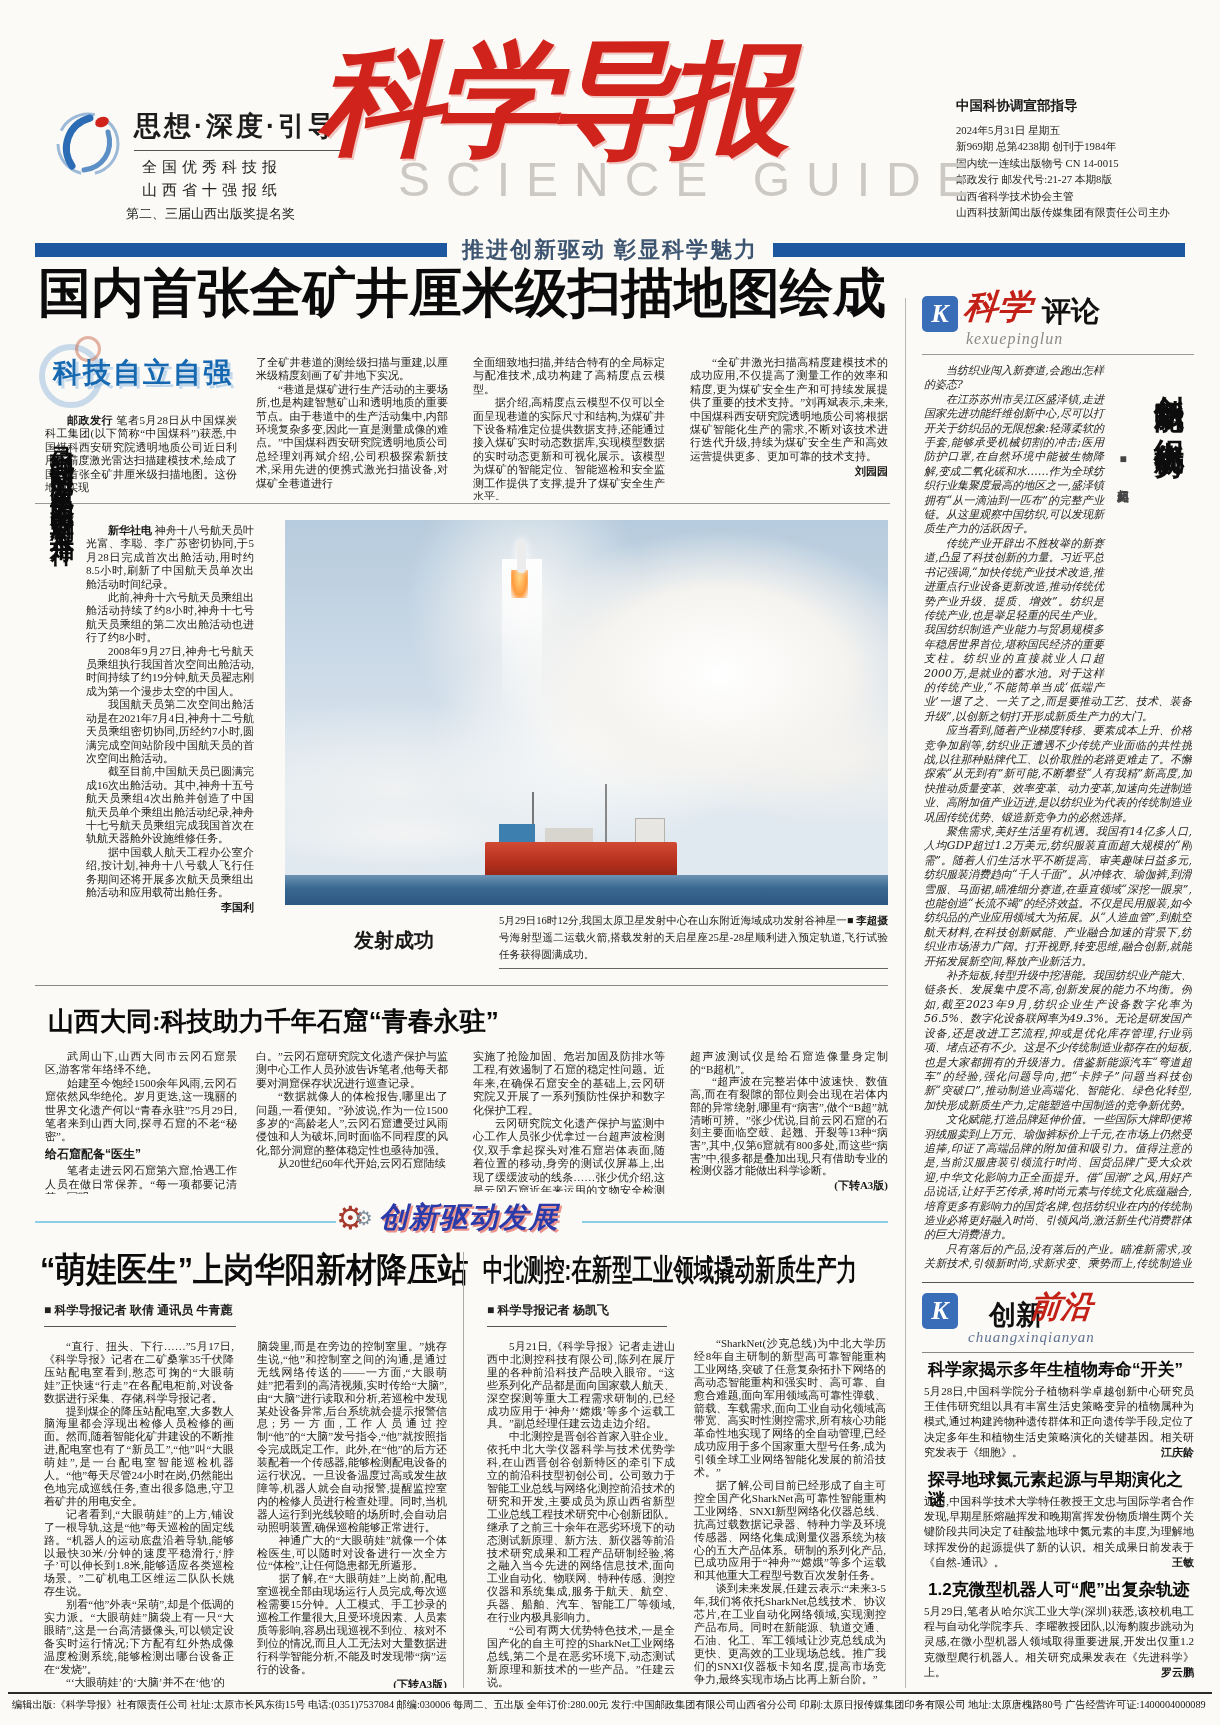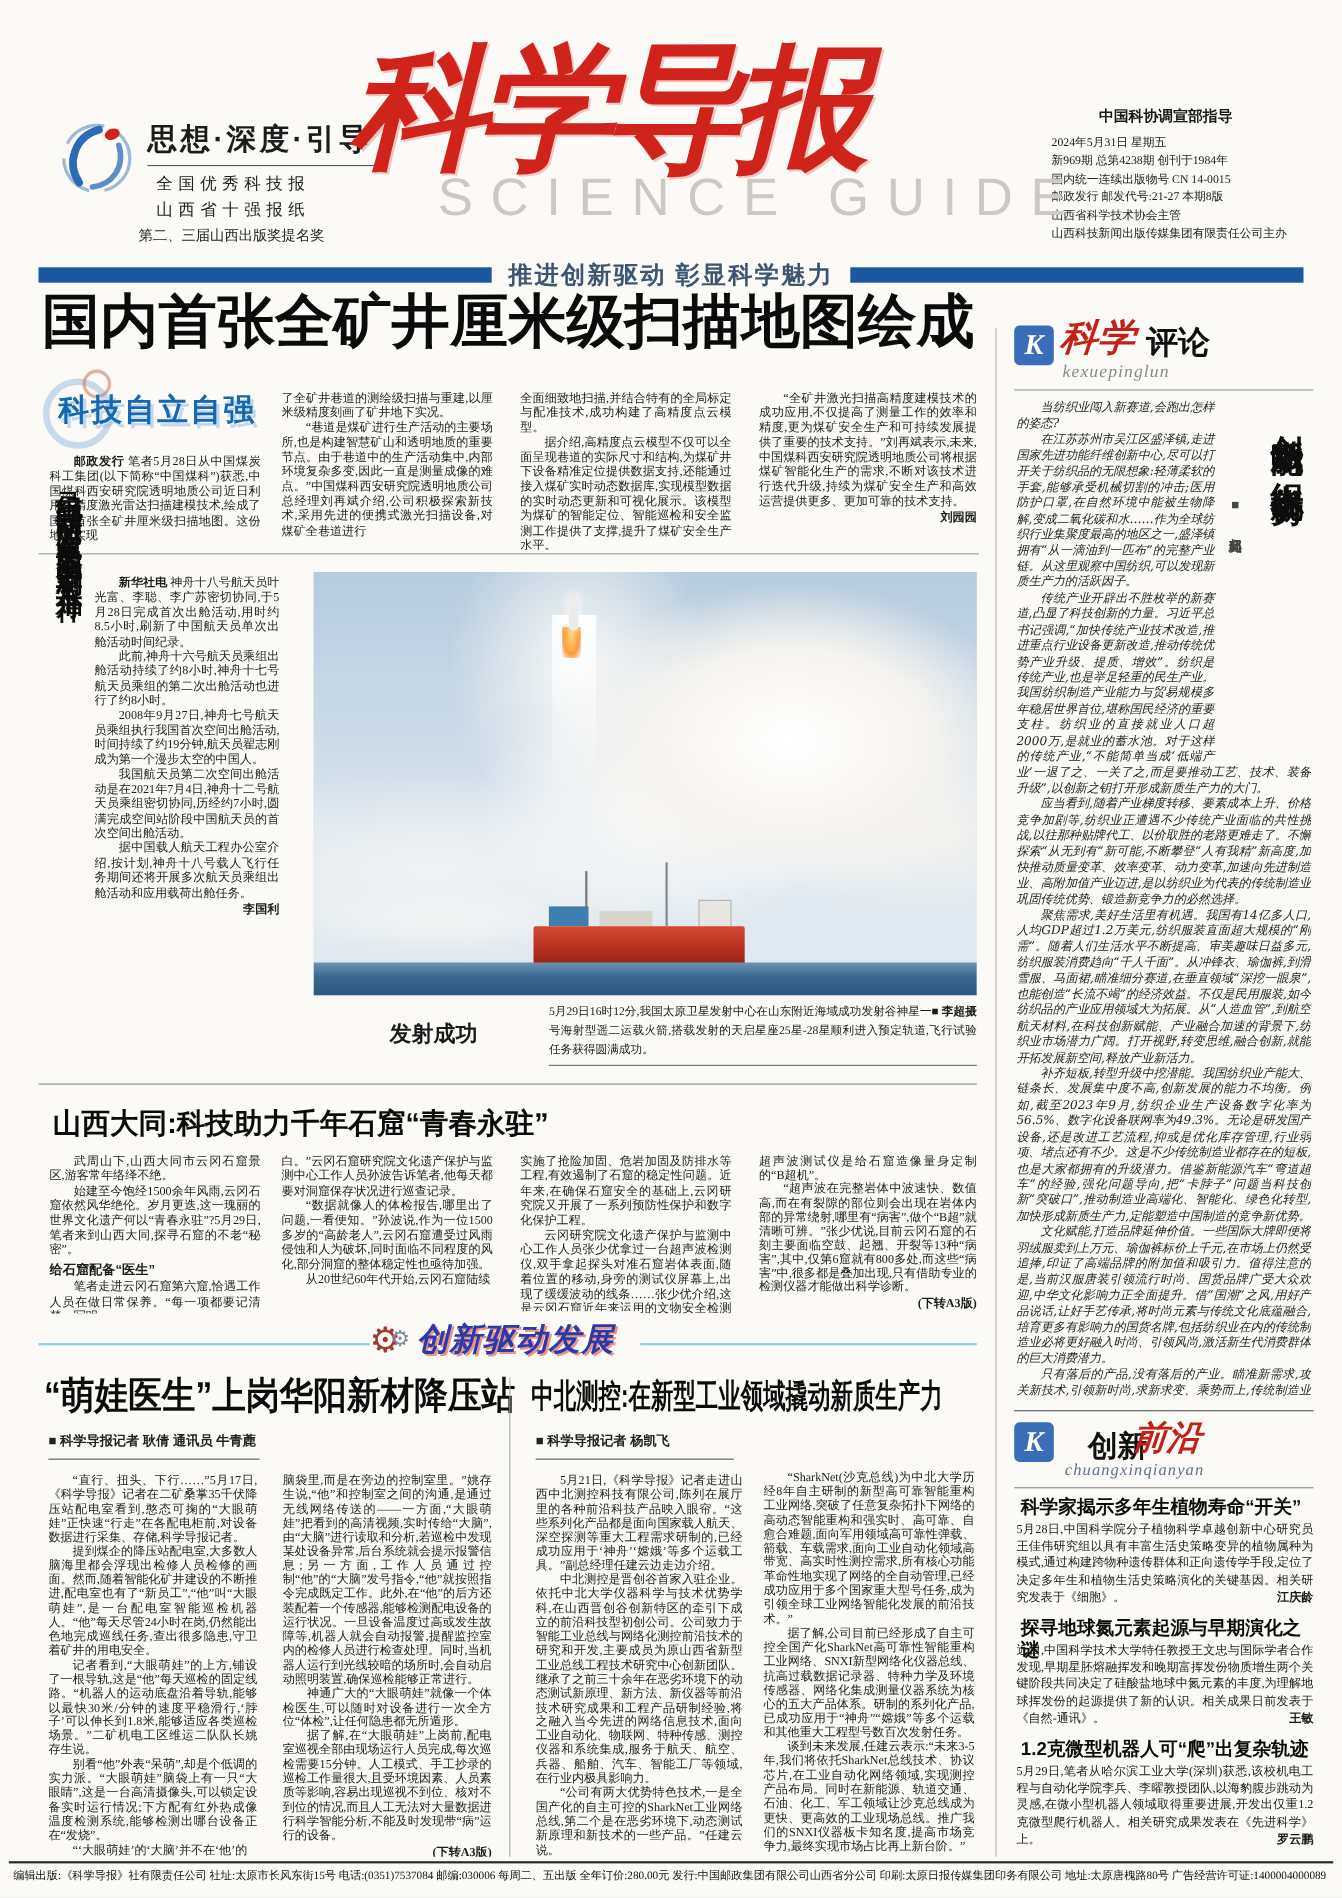--- a/index.html
+++ b/index.html
@@ -18,21 +18,21 @@
   
   #tagline{left:134px;top:110px;width:216px;font:700 27px/1.2 "Liberation Sans","DejaVu Sans",sans-serif;letter-spacing:3px;color:#1c1c1c;}
   #tagline-rule{left:134px;top:150px;width:214px;height:1px;background:#555;}
   .honor{position:absolute;font-size:15px;letter-spacing:5px;color:#222;}
   #honor2{font-size:13px;letter-spacing:0;}
   #mast-en{left:398px;top:152px;font-family:Liberation Sans, sans-serif;font-size:48px;letter-spacing:16px;color:#ccc9c4;z-index:1;white-space:nowrap;}
   #mast-title{left:318px;top:18px;z-index:2;font-family:"DejaVu Serif","Liberation Serif",serif;font-style:italic;font-weight:900;
               font-size:124px;line-height:1.3;color:#d0231b;letter-spacing:-8px;white-space:nowrap;
               text-shadow:2px 2px 0 rgba(208,35,27,.25);}
   #mast-right{left:956px;top:98px;width:242px;}
-  #mast-right .g{font:700 13.5px/16px "Liberation Sans","DejaVu Sans",sans-serif;margin-bottom:8px;margin-left:43px;}
+  #mast-right .g{font:700 13.5px/16px "Liberation Sans","DejaVu Sans",sans-serif;margin-bottom:8px;}
   #mast-right .l{font-size:10.7px;line-height:16.4px;color:#222;}
   .blue-bar{position:absolute;top:243px;height:14px;background:#1d57a0;}
   #slogan{left:447px;top:237px;width:326px;text-align:center;font:700 22px/26px "Liberation Sans","DejaVu Sans",sans-serif;color:#3d5570;letter-spacing:2px;}
   
   #lead-hl{left:38px;top:262px;width:855px;font-size:53px;line-height:62px;white-space:nowrap;letter-spacing:0;}
   #badge{left:45px;top:342px;width:192px;height:66px;}
   #badge .ring{position:absolute;left:-6px;top:2px;width:52px;height:52px;border:6px solid rgba(125,170,215,.4);border-radius:50%;}
   #badge .ring2{position:absolute;left:30px;top:-6px;width:20px;height:20px;border:3px solid rgba(200,90,60,.45);border-radius:50%;}
   #badge .btxt{position:absolute;left:8px;top:12px;font:900 28px "Liberation Sans","DejaVu Sans",sans-serif;color:#1668b0;letter-spacing:2px;
                text-shadow:3px 3px 0 rgba(150,190,225,.55);white-space:nowrap;}
@@ -157,20 +157,21 @@
     <div class="sig">刘园园</div>
   </div>
   <div class="rule" style="left:35px;top:503px;width:855px;height:1px"></div>
 
   <div class="abs" id="sz-vhl">神舟十八号刷新中国航天员单次出舱活动时间纪录</div>
   <div class="abs bt" id="sz-text">
     <p><b>新华社电</b> <span>神舟十八号航天员叶光富、李聪、李广苏密切协同,于5月28日完成首次出舱活动,用时约8.5小时,刷新了中国航天员单次出舱活动时间纪录。</span></p>
     <p>此前,神舟十六号航天员乘组出舱活动持续了约8小时,神舟十七号航天员乘组的第二次出舱活动也进行了约8小时。</p>
     <p>2008年9月27日,神舟七号航天员乘组执行我国首次空间出舱活动,时间持续了约19分钟,航天员翟志刚成为第一个漫步太空的中国人。</p>
     <p>我国航天员第二次空间出舱活动是在2021年7月4日,神舟十二号航天员乘组密切协同,历经约7小时,圆满完成空间站阶段中国航天员的首次空间出舱活动。</p>
+    <p>截至目前,中国航天员已圆满完成16次出舱活动。其中,神舟十五号航天员乘组4次出舱并创造了中国航天员单个乘组出舱活动纪录,神舟十七号航天员乘组完成我国首次在轨航天器舱外设施维修任务。</p>
     <p>据中国载人航天工程办公室介绍,按计划,神舟十八号载人飞行任务期间还将开展多次航天员乘组出舱活动和应用载荷出舱任务。</p>
     <div class="sig">李国利</div>
   </div>
   <div class="rule" style="left:35px;top:985px;width:853px;height:1px;background:#888"></div>
 
   <div class="abs" id="photo">
     <div class="smoke"></div>
     <div class="plume"></div>
     <div class="exhaust"></div>
     <div class="flame"></div>

